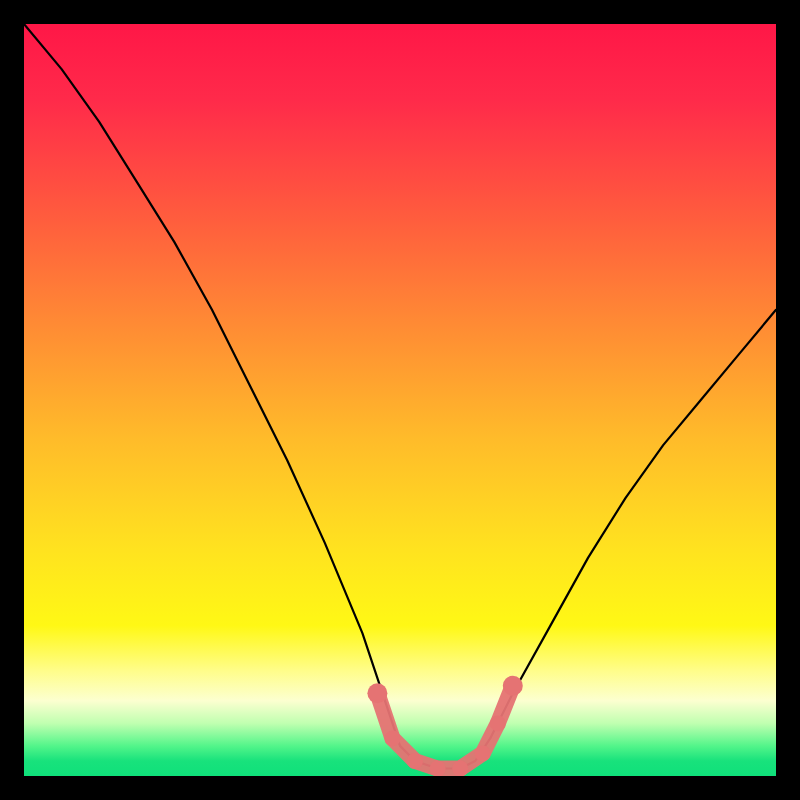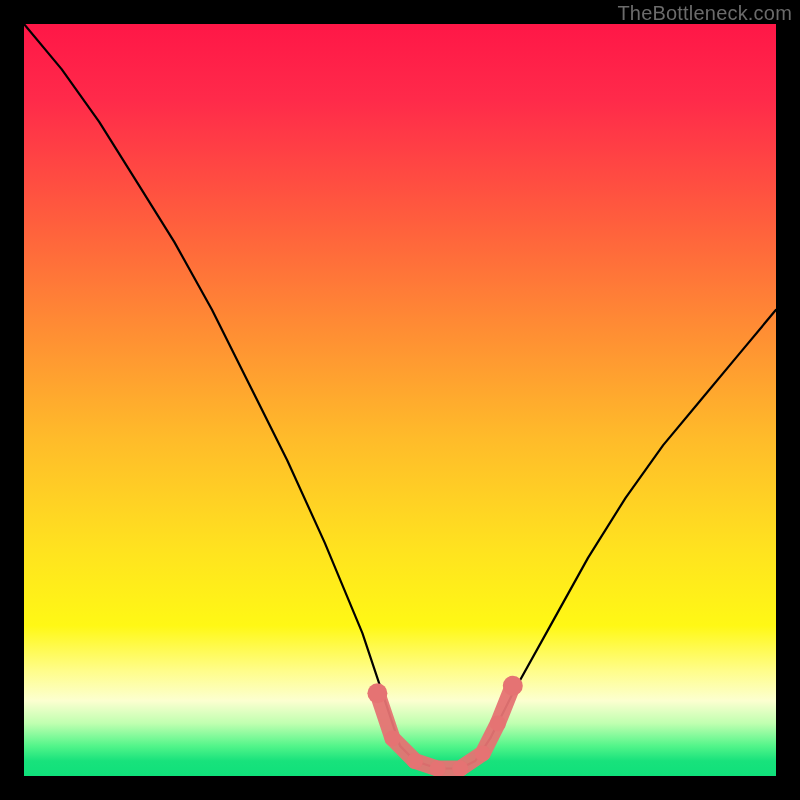--- a/index.html
+++ b/index.html
@@ -74,15 +74,14 @@
           <circle cx="391.0" cy="737.0" r="8" fill="#e57373"></circle>
           <circle cx="413.6" cy="744.5" r="8" fill="#e57373"></circle>
           <circle cx="436.2" cy="744.5" r="8" fill="#e57373"></circle>
           <circle cx="458.7" cy="729.4" r="8" fill="#e57373"></circle>
           <circle cx="473.8" cy="699.4" r="8" fill="#e57373"></circle>
           <circle cx="488.8" cy="661.8" r="10" fill="#e57373"></circle>
         </g>
     </svg>
   </div>
 
-  <div class="watermark">TheBottleneck.com</div>
 
 </div>
 
 </body></html>

